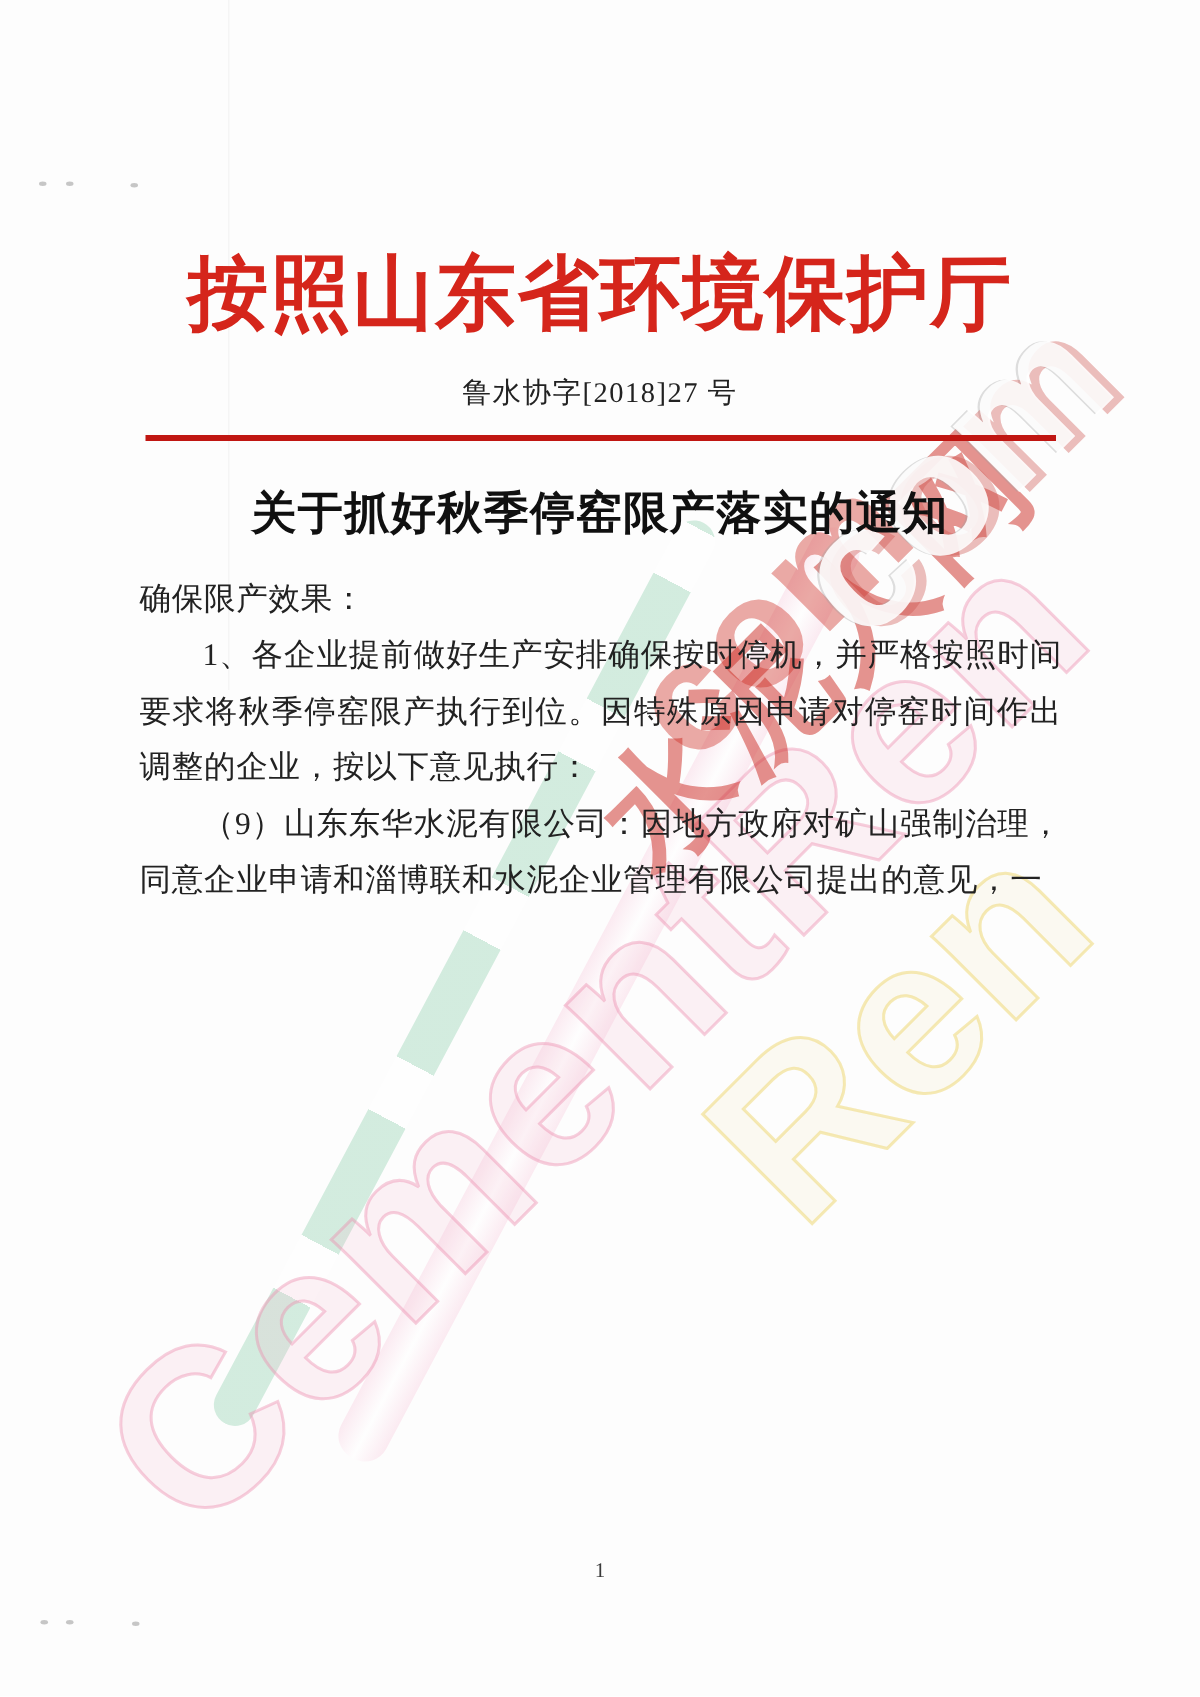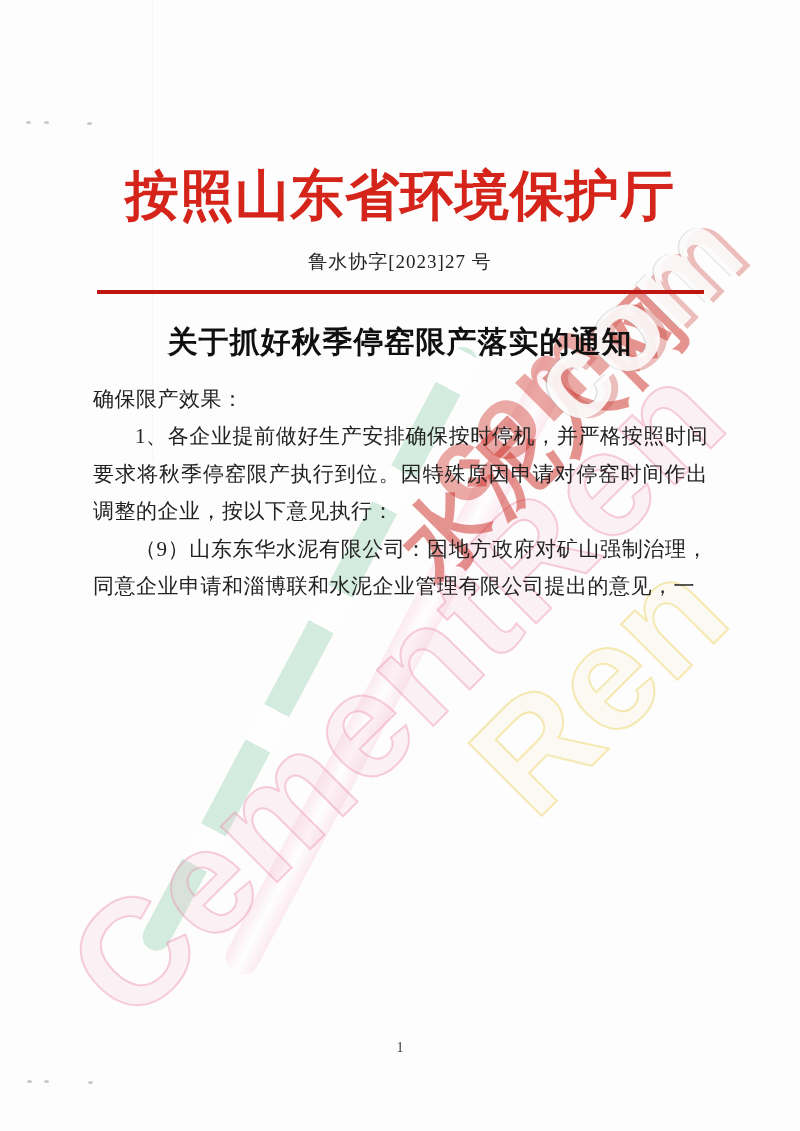--- a/index.html
+++ b/index.html
@@ -116,21 +116,21 @@
     <div class="wm-item wm-yellow">Ren</div>
     <div class="wm-item wm-cn">水泥人网</div>
     <div class="wm-item wm-com-red">com</div>
     <div class="wm-item wm-com-white">com</div>
   </div>
 
   <div class="content">
 
     <div class="org-title">按照山东省环境保护厅</div>
 
-    <div class="doc-number">鲁水协字[2023]27 号</div>
+    <div class="doc-number">鲁水协字[2018]27 号</div>
 
     <div class="red-rule"></div>
 
     <div class="notice-title">关于抓好秋季停窑限产落实的通知</div>
 
     <div class="text-col">
 
       <p class="salutation">确保限产效果：</p>
 
 

